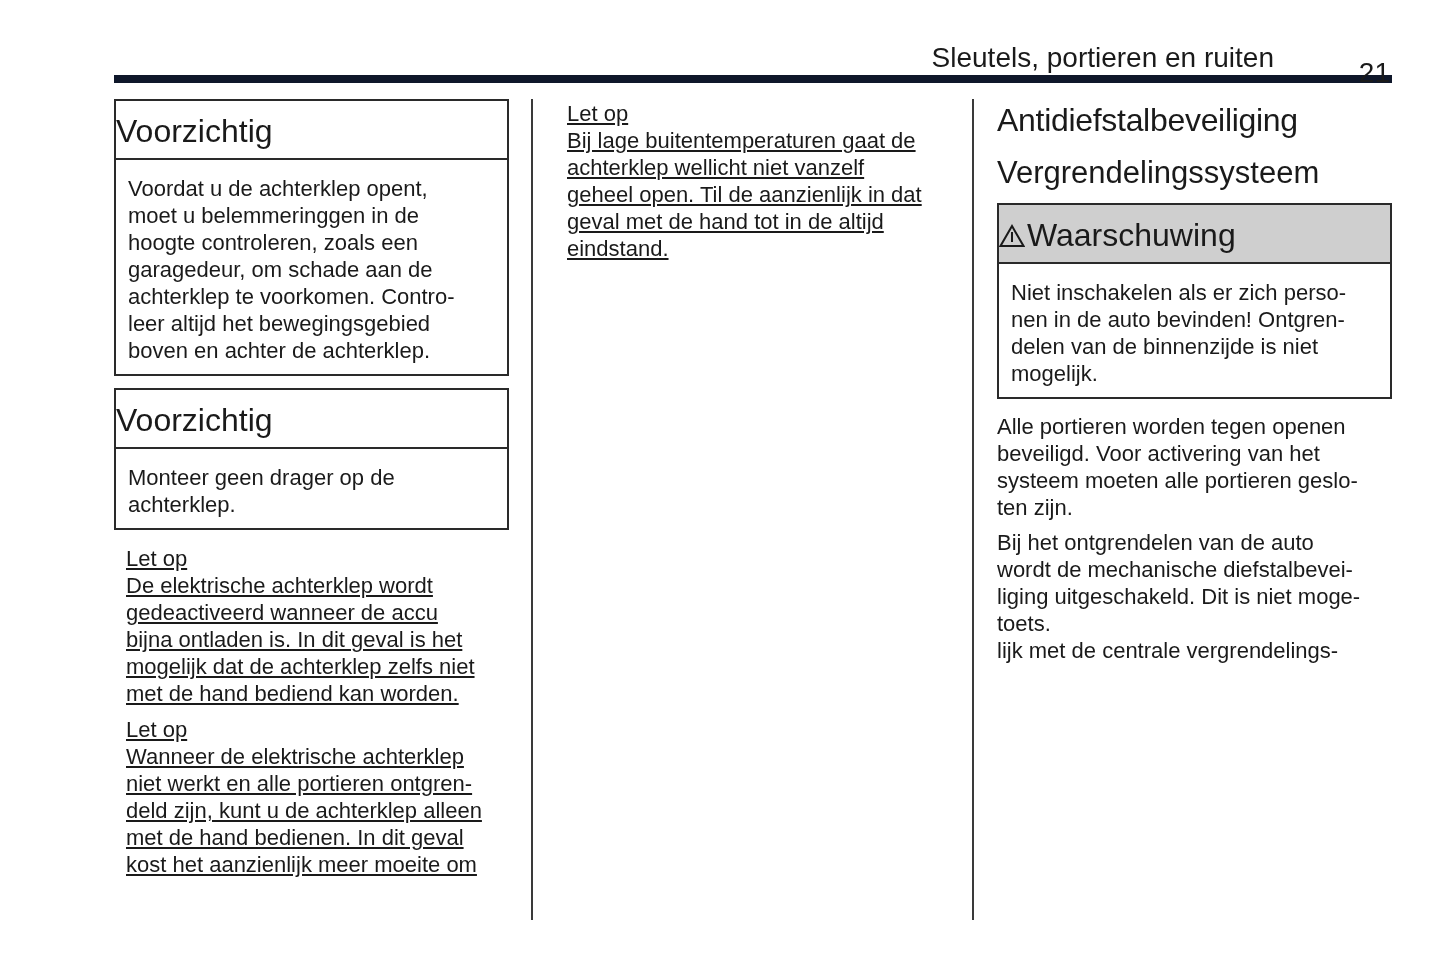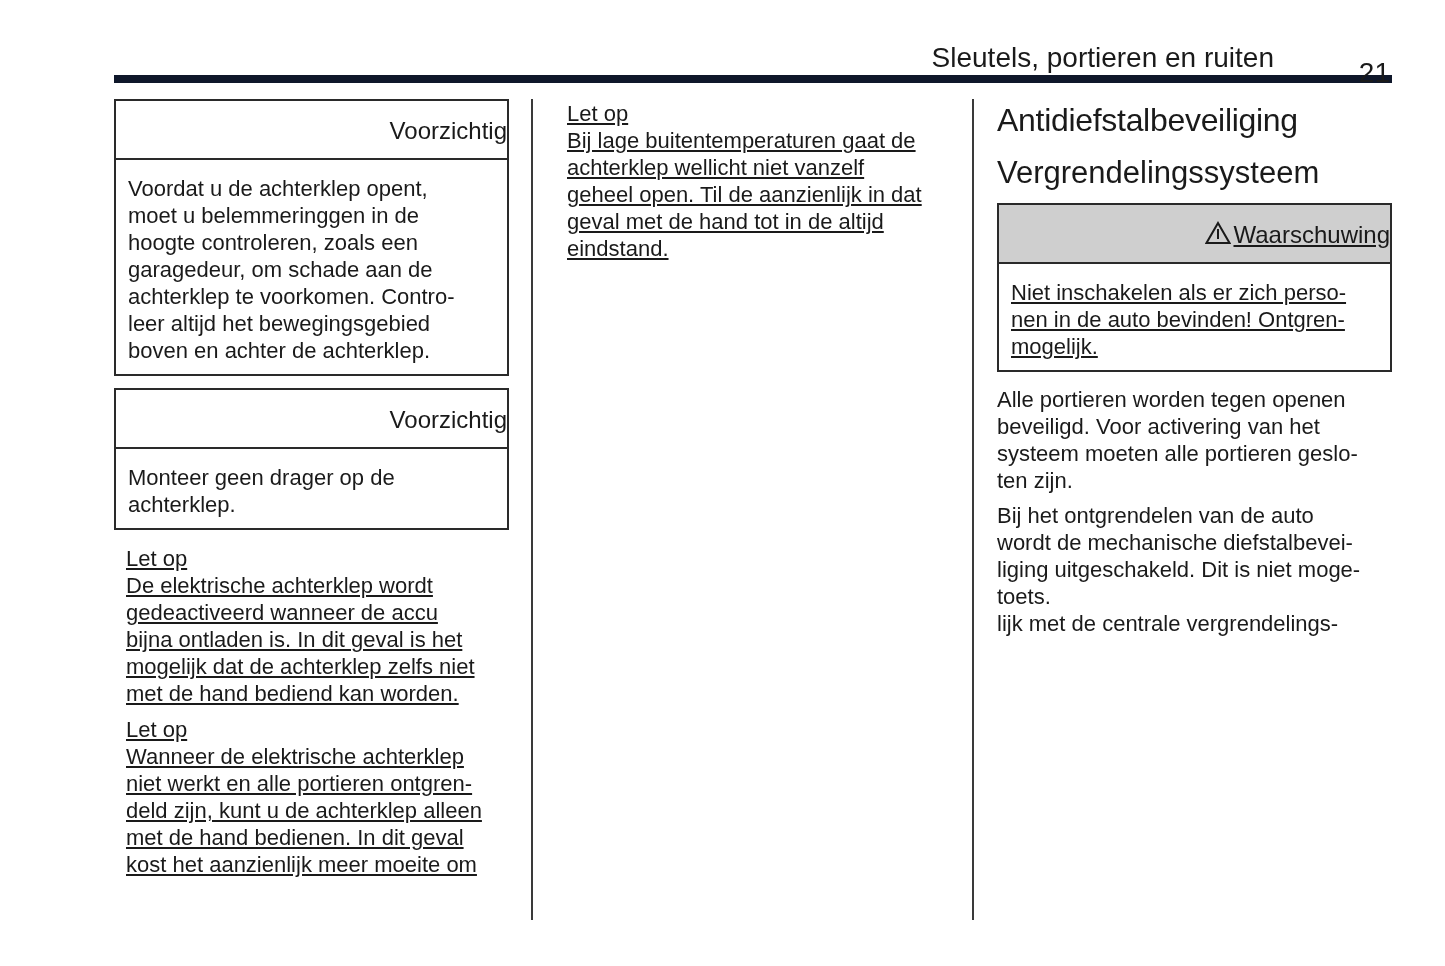--- a/index.html
+++ b/index.html
@@ -59,22 +59,22 @@
 
     .notice-box {
       border: 2px solid #2a2a2a;
       box-sizing: border-box;
       width: 100%;
       margin-bottom: 12px;
     }
     .notice-head {
       height: 57px;
       border-bottom: 2px solid #2a2a2a;
-      text-align: right;
-      font-size: 24px;
+      text-align: left;
+      font-size: 32px;
       line-height: 60px;
     }
     .notice-head.warning {
       background: #cfcfcf;
     }
     .notice-body {
       padding: 15px 12px 10px 12px;
       font-size: 22px;
       line-height: 27px;
     }
@@ -175,32 +175,33 @@
     <span>geheel open. Til de aanzienlijk in dat</span>
     <span>geval met de hand tot in de altijd</span>
     <span>eindstand.</span>
   </div>
 </div>
 
 <div class="col col-3">
   <h1 class="h1">Antidiefstalbeveiliging</h1>
   <h2 class="h2">Vergrendelingssysteem</h2>
 
-  <div class="notice-box" style="margin-bottom:14px;text-decoration:underline;">
+  <div class="notice-box" style="margin-bottom:14px;">
     <div class="notice-head warning">
       <span class="warn-icon">
         <svg viewBox="0 0 26 24" width="26" height="24">
           <polygon points="13,2 24.5,22 1.5,22" fill="none" stroke="#1a1a1a" stroke-width="2" stroke-linejoin="miter"></polygon>
           <line x1="13" y1="8" x2="13" y2="18" stroke="#1a1a1a" stroke-width="2"></line>
         </svg>
       </span><span>Waarschuwing</span>
     </div>
     <div class="notice-body break-lines">
       <span>Niet inschakelen als er zich perso-</span>
       <span>nen in de auto bevinden! Ontgren-</span>
+      <span>delen van de binnenzijde is niet</span>
       <span>mogelijk.</span>
     </div>
   </div>
 
   <div class="para break-lines">
     <span>Alle portieren worden tegen openen</span>
     <span>beveiligd. Voor activering van het</span>
     <span>systeem moeten alle portieren geslo-</span>
     <span>ten zijn.</span>
   </div>

